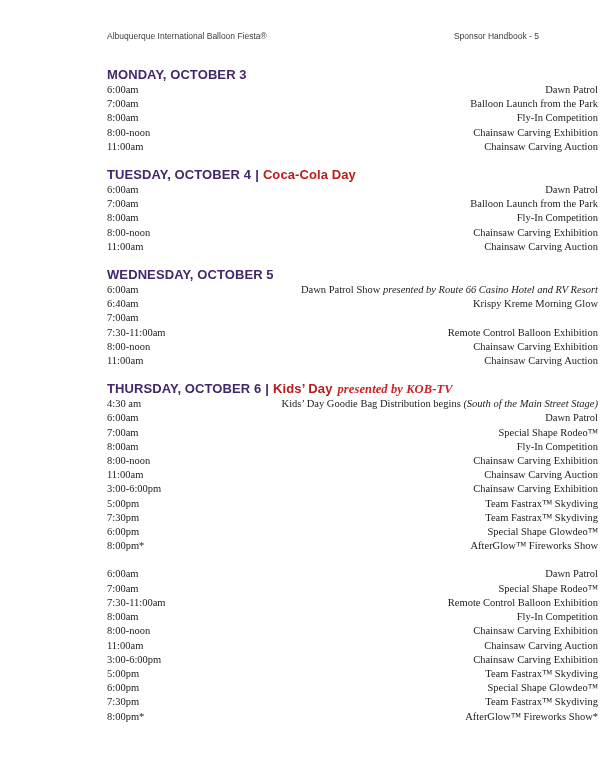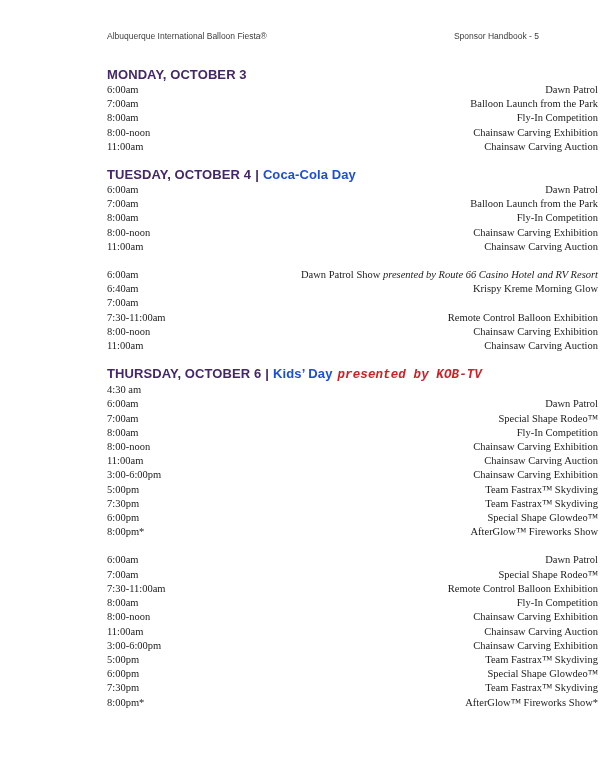--- a/index.html
+++ b/index.html
@@ -29,24 +29,24 @@
   .section-heading {
     font-family: "Liberation Sans", sans-serif;
     font-weight: bold;
     font-size: 13px;
     line-height: 14px;
     margin: 0 0 1px 0;
     letter-spacing: 0.1px;
     color: #44276b;
   }
   .section-heading .sep { color: #44276b; margin: 0 4px; font-weight: bold; }
-  .section-heading .subtitle { color: #1d4ed8; }
+  .section-heading .subtitle { color: #b91c1c; }
   .section-heading .subtitle-note {
     color: #cc2127;
-    font-family: Liberation Mono, monospace;
+    font-family: Liberation Serif, serif;
     font-style: italic;
     font-size: 12.5px;
     margin-left: 5px;
   }
   .row {
     display: flex;
     font-size: 10.5px;
     line-height: 14.2px;
     white-space: nowrap;
     justify-content: space-between;
@@ -103,20 +103,21 @@
         <div class="row">
           <span class="time">8:00-noon</span>
           <span class="desc"><span>Chainsaw Carving Exhibition</span></span>
         </div>
         <div class="row">
           <span class="time">11:00am</span>
           <span class="desc"><span>Chainsaw Carving Auction</span></span>
         </div>
       </section>
       <section class="section">
+        <h2 class="section-heading"><span>WEDNESDAY, OCTOBER 5</span></h2>
         <div class="row">
           <span class="time">6:00am</span>
           <span class="desc"><span>Dawn Patrol Show </span><span class="it">presented by Route 66 Casino Hotel and RV Resort</span></span>
         </div>
         <div class="row">
           <span class="time">6:40am</span>
           <span class="desc"><span>Krispy Kreme Morning Glow</span></span>
         </div>
         <div class="row">
           <span class="time">7:00am</span>
@@ -131,20 +132,21 @@
         </div>
         <div class="row">
           <span class="time">11:00am</span>
           <span class="desc"><span>Chainsaw Carving Auction</span></span>
         </div>
       </section>
       <section class="section">
         <h2 class="section-heading"><span>THURSDAY, OCTOBER 6</span><span class="sep">|</span><span class="subtitle">Kids’ Day</span><span class="subtitle-note">presented by KOB-TV</span></h2>
         <div class="row">
           <span class="time">4:30 am</span>
+          <span class="desc"><span>Kids’ Day Goodie Bag Distribution begins </span><span class="it">(South of the Main Street Stage)</span></span>
         </div>
         <div class="row">
           <span class="time">6:00am</span>
           <span class="desc"><span>Dawn Patrol</span></span>
         </div>
         <div class="row">
           <span class="time">7:00am</span>
           <span class="desc"><span>Special Shape Rodeo™</span></span>
         </div>
         <div class="row">

